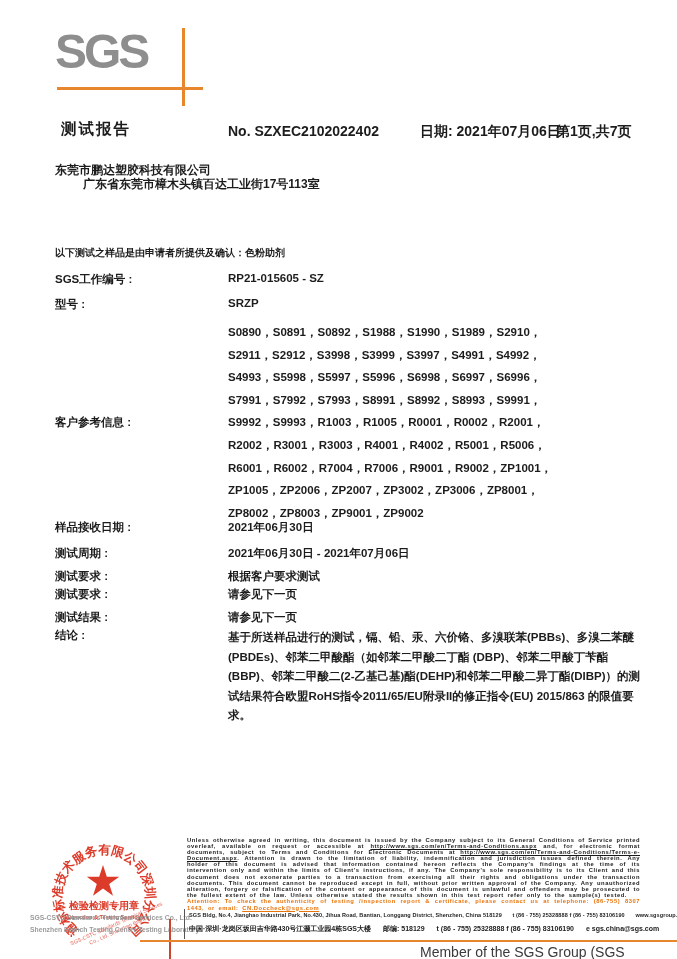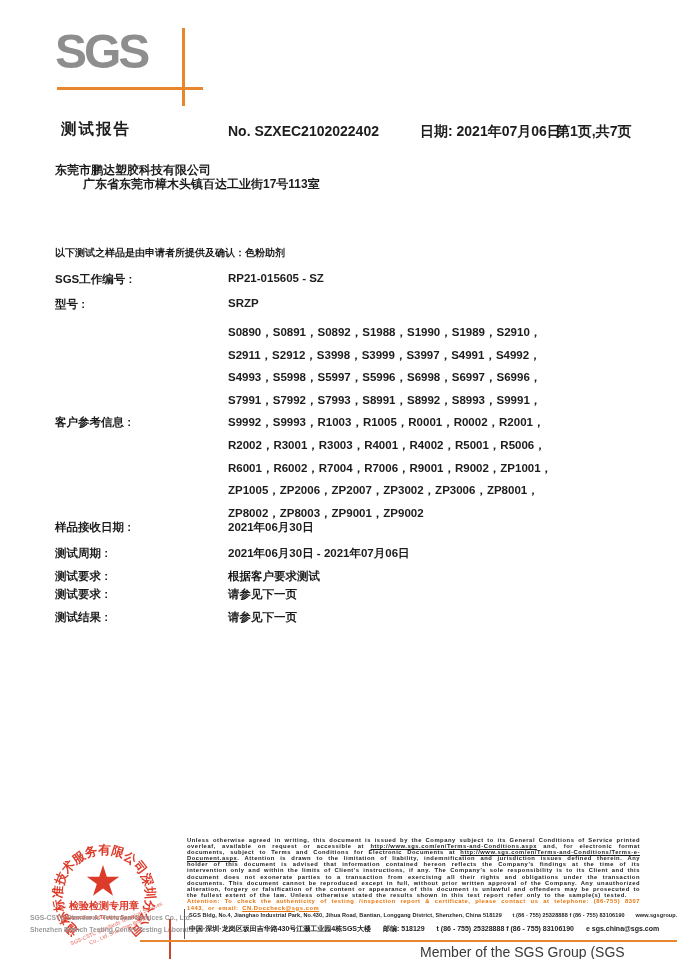--- a/index.html
+++ b/index.html
@@ -99,20 +99,24 @@
   <div class="row" style="top:587px;">
     <span class="lbl">测试要求 :</span>
     <span class="val">请参见下一页</span>
   </div>
 
   <div class="row" style="top:610px;">
     <span class="lbl">测试结果 :</span>
     <span class="val">请参见下一页</span>
   </div>
 
+  <div class="row" style="top:628px;">
+    <span class="lbl">结论 :</span>
+    <span class="val concl-val">基于所送样品进行的测试，镉、铅、汞、六价铬、多溴联苯(PBBs)、多溴二苯醚(PBDEs)、邻苯二甲酸酯（如邻苯二甲酸二丁酯 (DBP)、邻苯二甲酸丁苄酯(BBP)、邻苯二甲酸二(2-乙基己基)酯(DEHP)和邻苯二甲酸二异丁酯(DIBP)）的测试结果符合欧盟RoHS指令2011/65/EU附录II的修正指令(EU) 2015/863 的限值要求。</span>
+  </div>
 
   <svg class="abs" style="left:44px;top:836px;" width="120" height="120" viewBox="0 0 120 120">
     <defs>
       <path id="ring" d="M60,102 A42,42 0 0 1 18,60 A42,42 0 0 1 60,18 A42,42 0 0 1 102,60 A42,42 0 0 1 60,102"></path>
     </defs>
     <text font-size="12.5" font-weight="bold" fill="#dd3b2a" font-family="Liberation Sans, sans-serif">
       <textPath href="#ring" startOffset="26">通标标准技术服务有限公司深圳分公司</textPath>
     </text>
     <polygon fill="#dd3b2a" points="59,29 62.8,40.7 75.2,40.7 65.2,48 69,59.8 59,52.5 49,59.8 52.8,48 42.8,40.7 55.2,40.7"></polygon>
     <text x="60" y="73" text-anchor="middle" font-size="10" font-weight="bold" fill="#dd3b2a" font-family="Liberation Sans, sans-serif">检验检测专用章</text>

